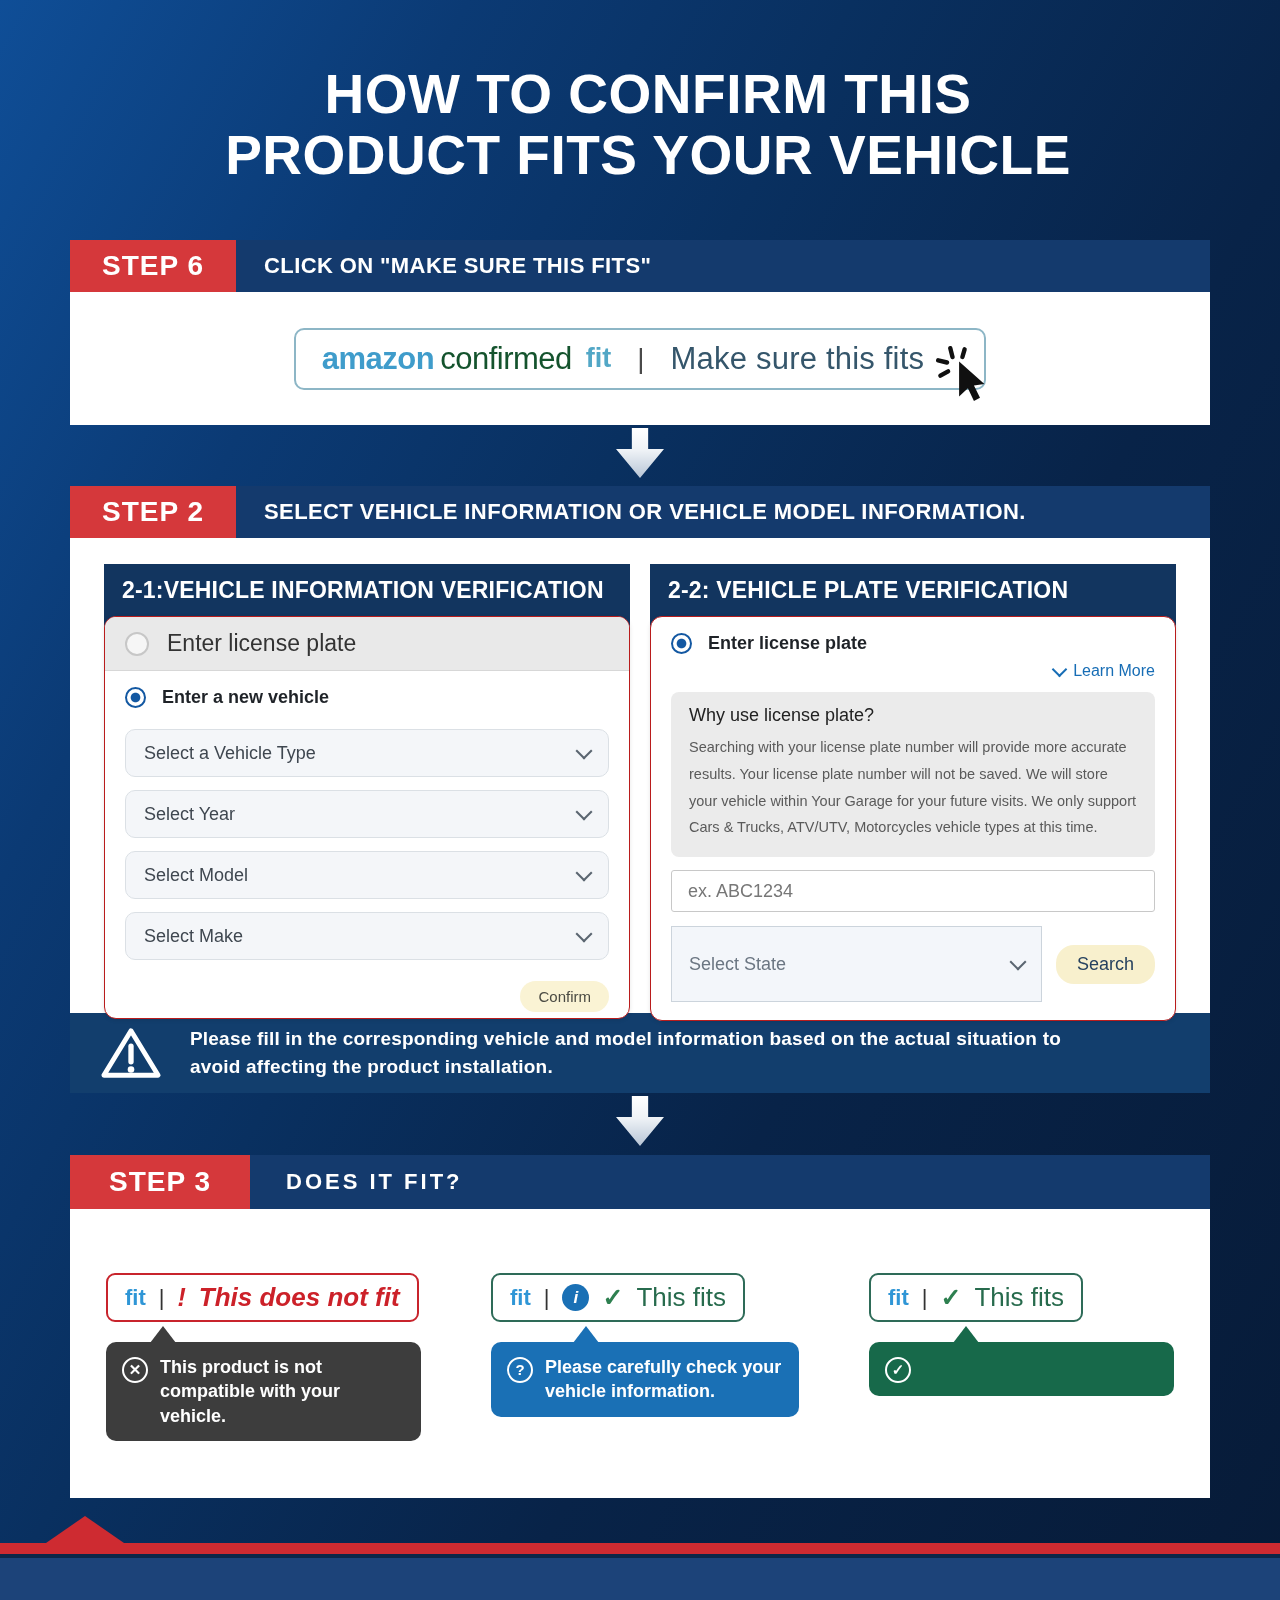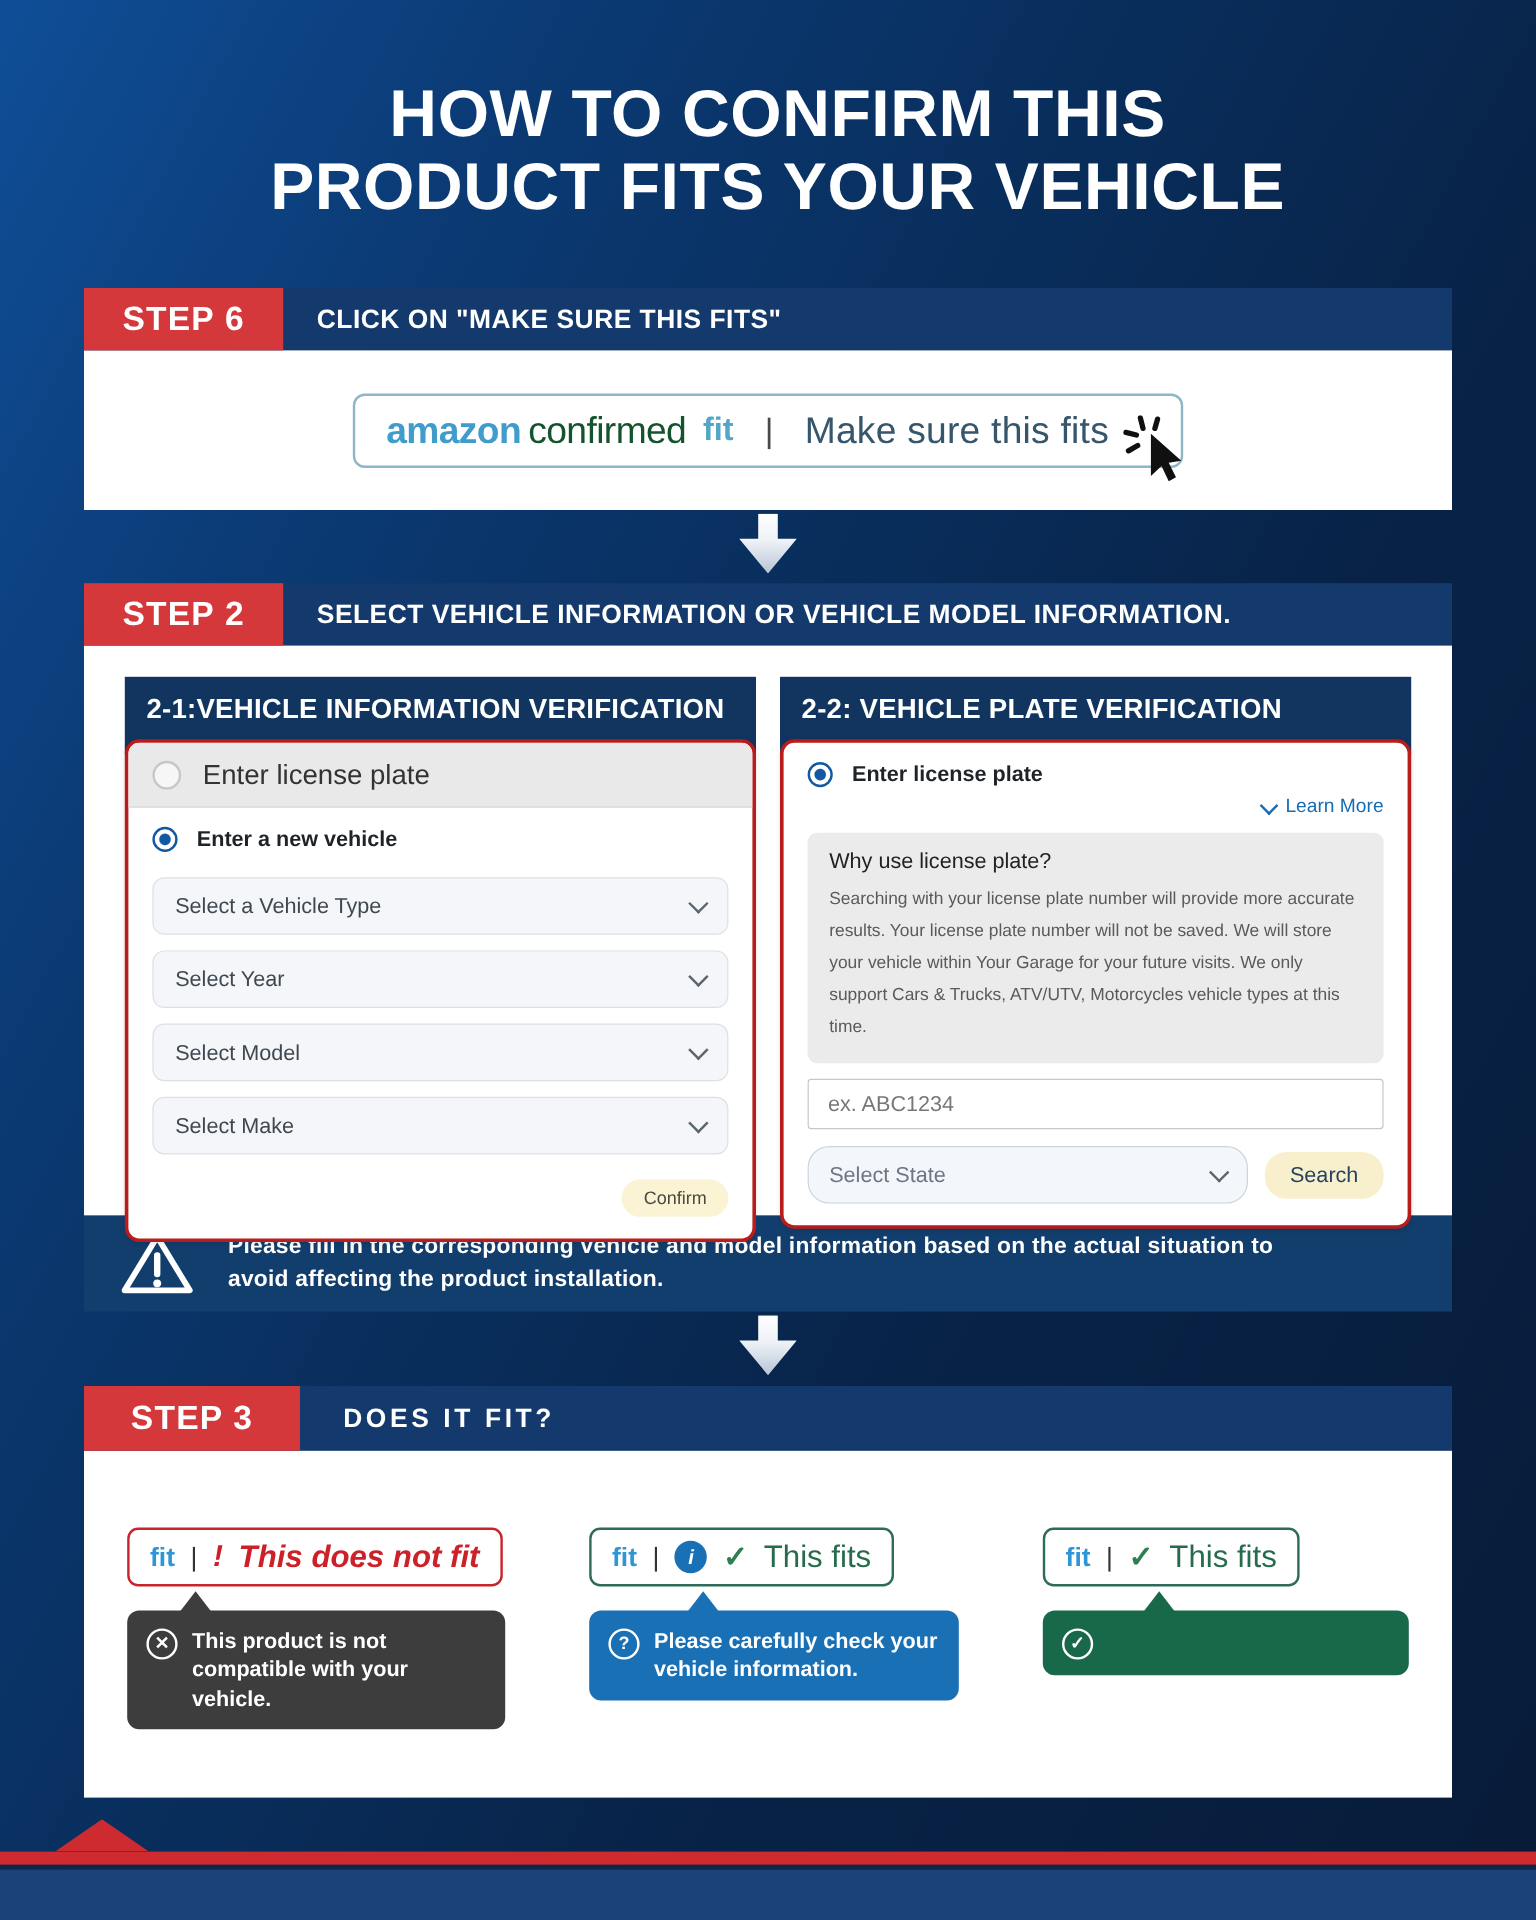--- a/index.html
+++ b/index.html
@@ -47,21 +47,21 @@
   .arrow1{top:428px}.arrow2{top:1096px}
   
   .s2-body{background:#ffffff;height:475px;box-sizing:border-box;padding:26px 34px 0;}
   .panels{display:flex;gap:20px;}
   .panel{flex:1;min-width:0;}
   .panel-head{
     background:#12355f;height:64px;box-sizing:border-box;display:flex;align-items:center;
     padding:0 18px 12px;color:#fff;font-size:23px;font-weight:800;letter-spacing:.2px;white-space:nowrap;
   }
   .panel-card{
-    background:#fff;border:3px solid #b91c1c;border-radius:12px;margin-top:-12px;position:relative;
+    background:#fff;border:1px solid #b91c1c;border-radius:12px;margin-top:-12px;position:relative;
     box-shadow:0 1px 4px rgba(0,0,0,.10);overflow:hidden;
   }
   .gray-option{
     background:#e9e9e9;display:flex;align-items:center;gap:18px;padding:13px 20px;
     border-bottom:1px solid #d7d7d7;
   }
   .gray-option .opt-text{font-size:23px;color:#333;}
   .radio-off{width:24px;height:24px;border:2px solid #c7c7c7;border-radius:50%;background:#f6f6f6;flex:none;box-sizing:border-box;}
   .radio-on{
     width:21px;height:21px;border-radius:50%;flex:none;box-sizing:border-box;
@@ -70,39 +70,39 @@
   }
   .row-option{display:flex;align-items:center;gap:16px;padding:16px 20px 6px;}
   .row-option .opt-strong{font-size:18px;font-weight:700;color:#1f2328;}
   .selects{padding:2px 20px 0;}
   .select{
     background:#f4f6f9;border:1px solid #dbe0e5;border-radius:10px;height:46px;margin:13px 0;
     display:flex;align-items:center;justify-content:space-between;padding:0 18px;
     color:#3f4750;font-size:18px;
   }
   .chev{width:10px;height:10px;border-right:2px solid #5a6570;border-bottom:2px solid #5a6570;transform:rotate(45deg);margin-top:-5px;flex:none;}
-  .confirm-row{display:flex;justify-content:flex-end;padding:8px 20px 18px;}
+  .confirm-row{display:flex;justify-content:flex-end;padding:8px 20px 6px;}
   .btn-cream{
     background:#faf3d4;border-radius:16px;padding:7px 18px;font-size:15px;color:#4a4a42;border:none;
   }
   .learn-row{display:flex;justify-content:flex-end;align-items:center;gap:8px;padding:2px 20px 0;color:#176db5;font-size:16px;}
   .chev-blue{width:9px;height:9px;border-right:2px solid #176db5;border-bottom:2px solid #176db5;transform:rotate(45deg);margin-top:-4px;}
   .info-box{margin:12px 20px 0;background:#ebebeb;border-radius:8px;padding:13px 18px 16px;}
   .info-title{font-size:18px;color:#222;margin-bottom:8px;}
   .info-body{font-size:14.5px;color:#5a5a5a;line-height:1.85;}
   .plate-input{
     display:block;margin:13px 20px 0;width:calc(100% - 40px);box-sizing:border-box;
     border:1px solid #c8c8c8;border-radius:3px;height:42px;padding:16px 16px;
     font-size:18px;color:#555;font-family:"Liberation Sans",sans-serif;outline:none;
   }
   .plate-input::placeholder{color:#777;}
   .state-row{margin:14px 20px 18px;display:flex;gap:14px;align-items:center;}
   .state-select{
-    flex:1;background:#f3f6fa;border:1px solid #ccd4dc;border-radius:18px;height:46px;
-    display:flex;align-items:center;justify-content:space-between;padding:0 17px;color:#6b7682;font-size:18px;
+    flex:1;background:#f3f6fa;border:1px solid #ccd4dc;border-radius:0;height:46px;
+    display:flex;align-items:center;justify-content:space-between;padding:14px 17px;color:#6b7682;font-size:18px;
   }
   .btn-search{background:#f8f0cd;border-radius:18px;padding:9px 21px;font-size:18px;color:#27425f;border:none;font-weight:500;}
   
   .warning{
     background:#123e6d;min-height:80px;box-sizing:border-box;display:flex;align-items:center;gap:28px;
     padding:12px 30px;
   }
   .warn-text{color:#fff;font-size:19px;font-weight:600;line-height:1.45;max-width:920px;letter-spacing:.2px;}
   
   .s3-body{background:#fff;height:289px;box-sizing:border-box;padding:64px 36px 0;display:flex;justify-content:space-between;gap:30px;}

